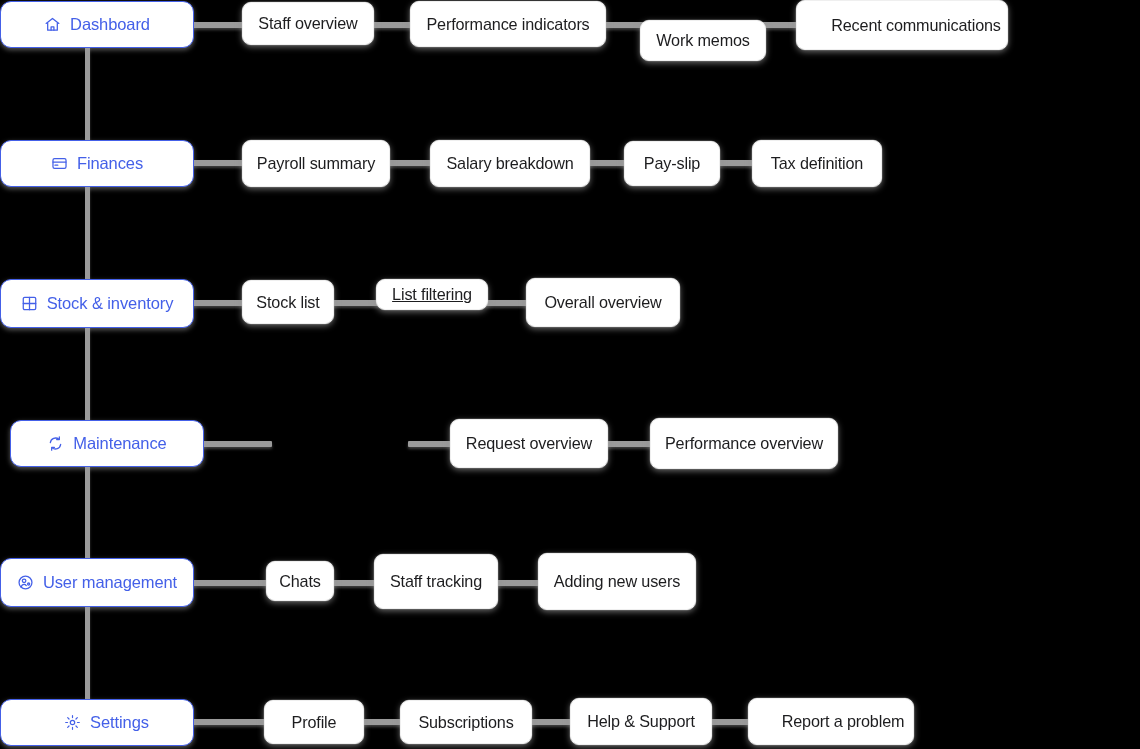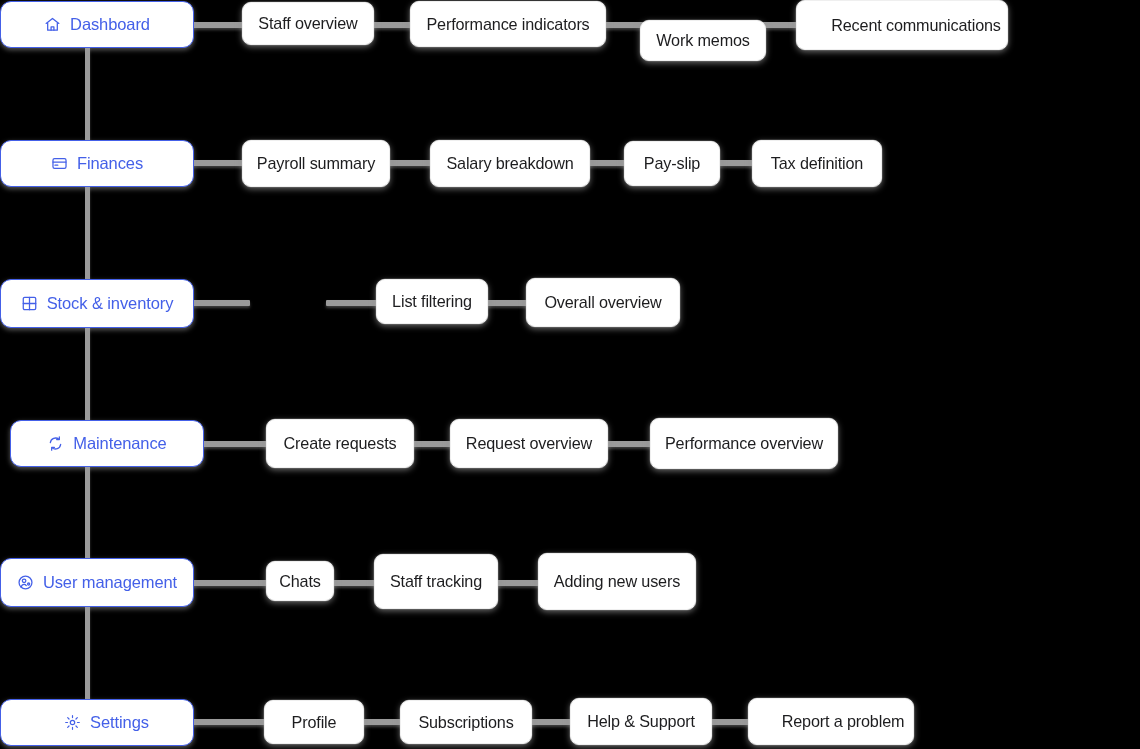--- a/index.html
+++ b/index.html
@@ -146,40 +146,40 @@
     <span class="nav-icon">
       <svg width="17" height="17" viewBox="0 0 24 24" fill="none" stroke="#4460e8" stroke-width="1.8" stroke-linecap="round" stroke-linejoin="round">
         <rect x="3.2" y="3.2" width="17.6" height="17.6" rx="2"></rect>
         <path d="M12 3.2v17.6"></path>
         <path d="M3.2 12h17.6"></path>
       </svg>
     </span>
     <span class="nav-label">Stock &amp; inventory</span>
   </div>
 
-  <div class="leaf" style="left:376px;top:279px;width:112px;height:45px;">List filtering</div>
+  <div class="leaf" style="left:242px;top:280px;width:92px;height:44px;">Stock list</div>
+  <div class="leaf" style="left:376px;top:279px;width:112px;height:31px;text-decoration:underline;">List filtering</div>
   <div class="leaf" style="left:526px;top:278px;width:154px;height:49px;">Overall overview</div>
 
   <div class="hconn" style="left:192px;top:441px;width:80px;"></div>
   <div class="hconn" style="left:408px;top:441px;width:48px;"></div>
   <div class="hconn" style="left:600px;top:441px;width:54px;"></div>
 
   <div class="nav-node" style="top:420px;height:47px;margin-left:10px;">
     <span class="nav-icon">
       <svg width="17" height="17" viewBox="0 0 24 24" fill="none" stroke="#4460e8" stroke-width="1.8" stroke-linecap="round" stroke-linejoin="round">
         <path d="M19.3 13.2a7.4 7.4 0 0 1-12.2 4.7"></path>
         <path d="M4.7 10.8a7.4 7.4 0 0 1 12.2-4.7"></path>
         <path d="M17.4 2.6v3.8h-3.8"></path>
         <path d="M6.6 21.4v-3.8h3.8"></path>
       </svg>
     </span>
     <span class="nav-label">Maintenance</span>
   </div>
 
-  <div class="leaf" style="left:266px;top:419px;width:148px;height:49px;">Create requests</div>
   <div class="leaf" style="left:450px;top:419px;width:158px;height:49px;">Request overview</div>
   <div class="leaf" style="left:650px;top:418px;width:188px;height:51px;">Performance overview</div>
 
   <div class="hconn" style="left:192px;top:580px;width:82px;"></div>
   <div class="hconn" style="left:326px;top:580px;width:56px;"></div>
   <div class="hconn" style="left:482px;top:580px;width:58px;"></div>
 
   <div class="nav-node" style="top:558px;height:49px;">
     <span class="nav-icon">
       <svg width="17" height="17" viewBox="0 0 24 24" fill="none" stroke="#4460e8" stroke-width="1.8" stroke-linecap="round" stroke-linejoin="round">

